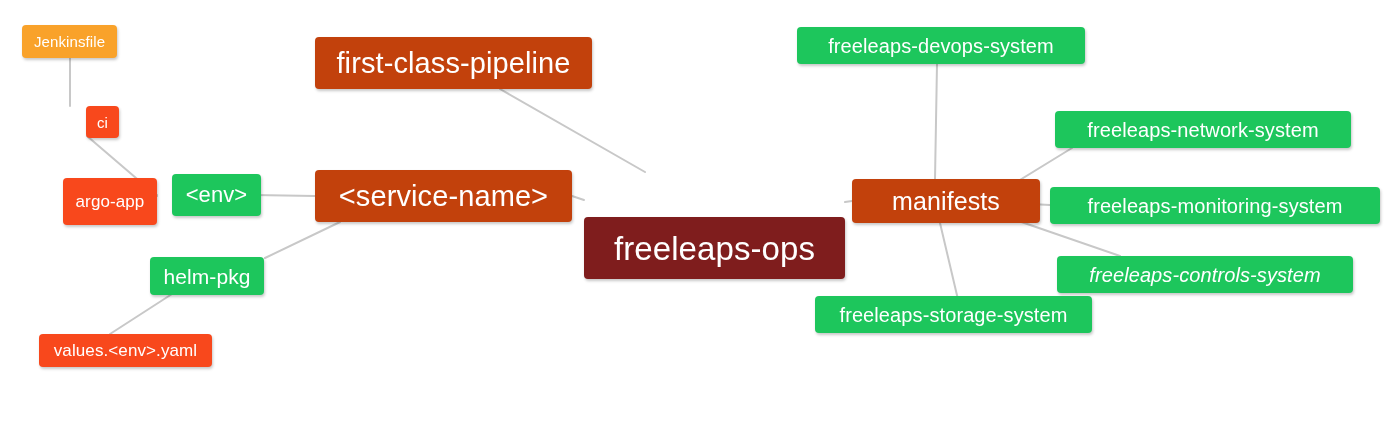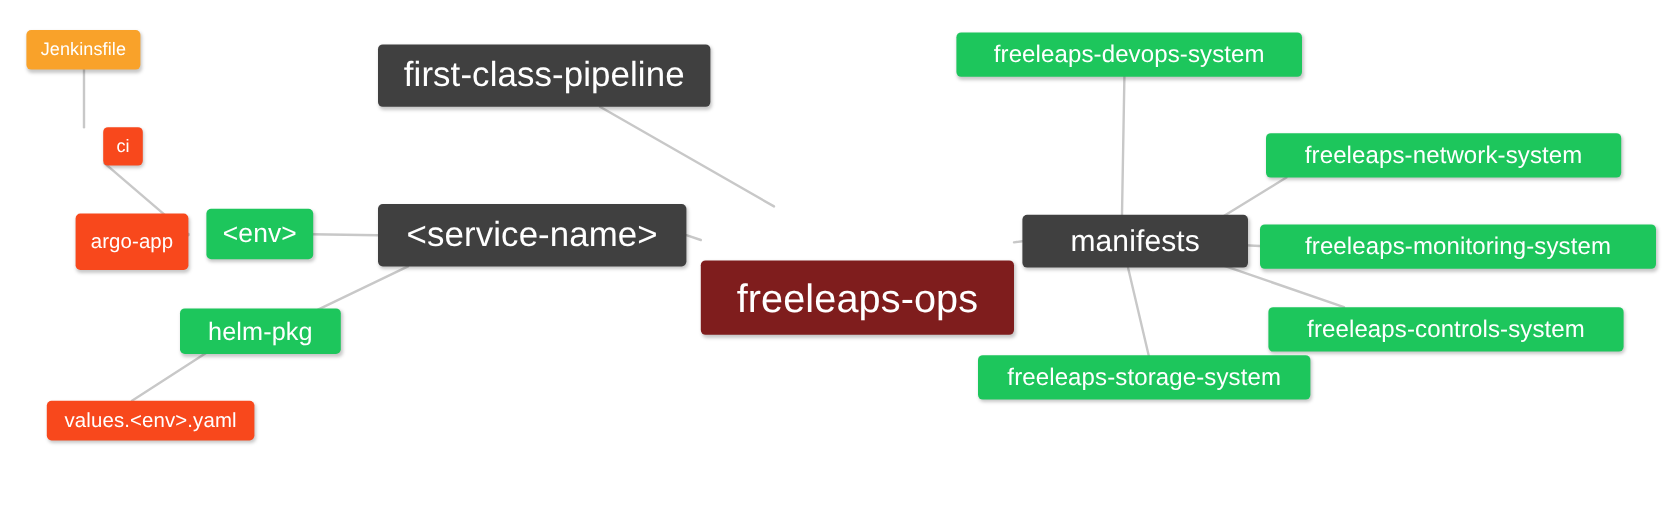--- a/index.html
+++ b/index.html
@@ -33,21 +33,21 @@
     justify-content: center;
     color: #ffffff;
     border-radius: 4px;
     box-shadow: 1px 2px 3px rgba(0,0,0,0.22);
     white-space: nowrap;
     line-height: 1;
     padding: 0 12px;
     letter-spacing: 0.1px;
   }
   .node.root      { background: #7f1d1d; margin-top: 45px; }
-  .node.blue      { background: #404040; }
+  .node.blue      { background: #c2410c; }
   .node.green     { background: #1dc65c; }
   .node.orange    { background: #f9a22a; }
   .node.red       { background: #f8481c; margin-left: 32px; }
 </style>
 </head>
 <body>
 
 <div id="canvas">
   <svg id="edges" xmlns="http://www.w3.org/2000/svg">
       <line x1="70" y1="58" x2="70" y2="106" stroke="#c8c8c8" stroke-width="2" stroke-linecap="round"></line>
@@ -71,21 +71,21 @@
       </div>
       <div class="node red" style="left: 54px; top: 106px; width: 33px; height: 32px; font-size: 15px;">
         <span>ci</span>
       </div>
       <div class="node red" style="left: 31px; top: 178px; width: 94px; height: 47px; font-size: 17px;">
         <span>argo-app</span>
       </div>
       <div class="node green" style="left: 172px; top: 174px; width: 89px; height: 42px; font-size: 22px;">
         <span>&lt;env&gt;</span>
       </div>
-      <div class="node green" style="left: 150px; top: 257px; width: 134px; height: 38px; font-size: 21px;">
+      <div class="node green" style="left: 150px; top: 257px; width: 114px; height: 38px; font-size: 21px;">
         <span>helm-pkg</span>
       </div>
       <div class="node red" style="left: 7px; top: 334px; width: 173px; height: 33px; font-size: 17px;">
         <span>values.&lt;env&gt;.yaml</span>
       </div>
       <div class="node blue" style="left: 315px; top: 37px; width: 277px; height: 52px; font-size: 29px;">
         <span>first-class-pipeline</span>
       </div>
       <div class="node blue" style="left: 315px; top: 170px; width: 257px; height: 52px; font-size: 29px;">
         <span>&lt;service-name&gt;</span>
@@ -98,20 +98,20 @@
       </div>
       <div class="node green" style="left: 797px; top: 27px; width: 288px; height: 37px; font-size: 20px;">
         <span>freeleaps-devops-system</span>
       </div>
       <div class="node green" style="left: 1055px; top: 111px; width: 296px; height: 37px; font-size: 20px;">
         <span>freeleaps-network-system</span>
       </div>
       <div class="node green" style="left: 1050px; top: 187px; width: 330px; height: 37px; font-size: 20px;">
         <span>freeleaps-monitoring-system</span>
       </div>
-      <div class="node green" style="left: 1057px; top: 256px; width: 296px; height: 37px; font-size: 20px;">
+      <div class="node green" style="left: 1057px; top: 256px; width: 296px; height: 37px; font-size: 20px; font-style: italic;">
         <span>freeleaps-controls-system</span>
       </div>
       <div class="node green" style="left: 815px; top: 296px; width: 277px; height: 37px; font-size: 20px;">
         <span>freeleaps-storage-system</span>
       </div>
     </div>
 </div>
 
 </body></html>

